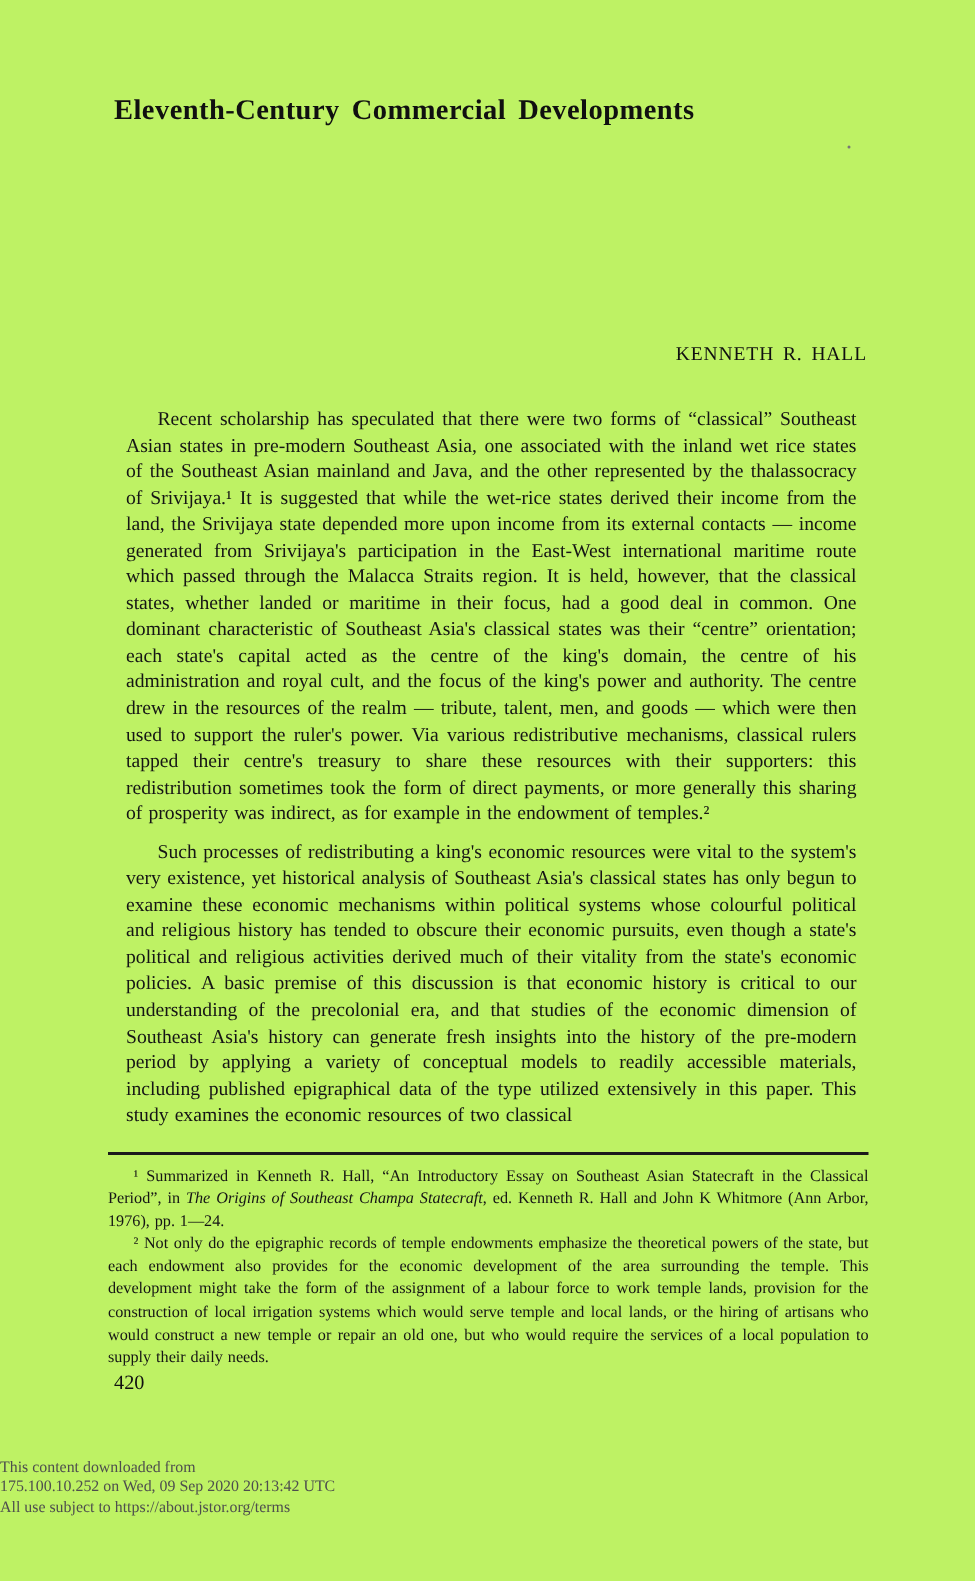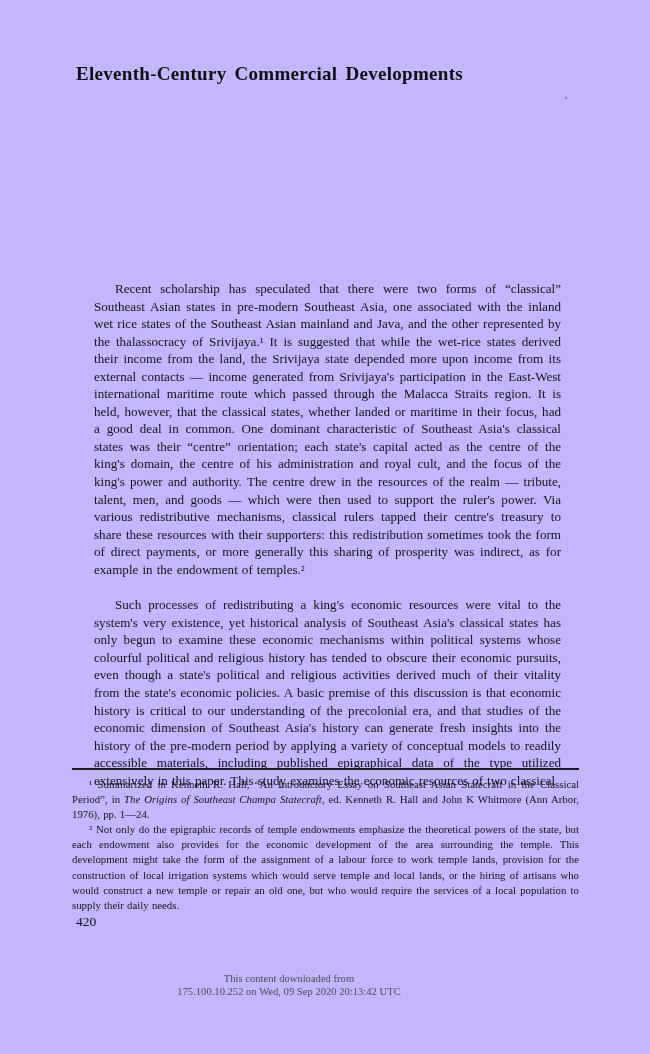--- a/index.html
+++ b/index.html
@@ -6,21 +6,21 @@
   body {
     width: 650px; height: 1054px;
     background: #ffffff;
     font-family: "Liberation Serif", "DejaVu Serif", serif;
     color: #151515;
     -webkit-font-smoothing: antialiased;
   }
   .page {
     position: relative;
     width: 650px; height: 1054px;
-    background: #c4b5fd;
+    background: #bef264;
     overflow: hidden;
   }
   .title {
     position: absolute;
     left: 76px; top: 60px;
     margin: 0;
     font-size: 19px;
     font-weight: 700;
     line-height: 28px;
     letter-spacing: 0.3px;
@@ -44,21 +44,21 @@
   }
   .body-text {
     position: absolute;
     left: 76px; top: 262px;
     width: 503px;
     text-align: justify;
     font-size: 13.1px;
     line-height: 17.55px;
     word-spacing: 0.06em;
   }
-  .para { margin: 18px; text-indent: 21px; }
+  .para { margin: 8px; text-indent: 21px; }
   .fn-rule {
     position: absolute;
     left: 72px; top: 768px;
     width: 507px; height: 2px;
     background: #1b1b1b;
   }
   .footnotes {
     position: absolute;
     left: 72px; top: 777px;
     width: 507px;
@@ -74,50 +74,52 @@
     left: 76px; top: 914px;
     width: 502px;
     text-align: left;
     font-size: 13.5px;
     color: #101010;
   }
   .jstor-footer {
     position: absolute;
     left: 0; top: 972px;
     width: 578px;
-    text-align: center;
+    text-align: left;
     font-size: 10.6px;
     line-height: 13.3px;
     color: #4e4e4e;
   }
 </style>
 </head>
 <body>
 
 <div class="page">
 
   <h1 class="title">
     <span class="title-line">Eleventh-Century Commercial Developments</span>
   </h1>
 
   <div class="speck"></div>
 
+  <div class="author">KENNETH R. HALL</div>
 
   <main class="body-text">
     <p class="para">Recent scholarship has speculated that there were two forms of “classical” Southeast Asian states in pre-modern Southeast Asia, one associated with the inland wet rice states of the Southeast Asian mainland and Java, and the other represented by the thalassocracy of Srivijaya.¹ It is suggested that while the wet-rice states derived their income from the land, the Srivijaya state depended more upon income from its external contacts — income generated from Srivijaya's participation in the East-West international maritime route which passed through the Malacca Straits region. It is held, however, that the classical states, whether landed or maritime in their focus, had a good deal in common. One dominant characteristic of Southeast Asia's classical states was their “centre” orientation; each state's capital acted as the centre of the king's domain, the centre of his administration and royal cult, and the focus of the king's power and authority. The centre drew in the resources of the realm — tribute, talent, men, and goods — which were then used to support the ruler's power. Via various redistributive mechanisms, classical rulers tapped their centre's treasury to share these resources with their supporters: this redistribution sometimes took the form of direct payments, or more generally this sharing of prosperity was indirect, as for example in the endowment of temples.²</p>
     <p class="para">Such processes of redistributing a king's economic resources were vital to the system's very existence, yet historical analysis of Southeast Asia's classical states has only begun to examine these economic mechanisms within political systems whose colourful political and religious history has tended to obscure their economic pursuits, even though a state's political and religious activities derived much of their vitality from the state's economic policies. A basic premise of this discussion is that economic history is critical to our understanding of the precolonial era, and that studies of the economic dimension of Southeast Asia's history can generate fresh insights into the history of the pre-modern period by applying a variety of conceptual models to readily accessible materials, including published epigraphical data of the type utilized extensively in this paper. This study examines the economic resources of two classical</p>
   </main>
 
   <div class="fn-rule"></div>
 
   <section class="footnotes">
     <p class="footnote"><span>¹ Summarized in Kenneth R. Hall, “An Introductory Essay on Southeast Asian Statecraft in the Classical Period”, in </span><span class="italic">The Origins of Southeast Champa Statecraft</span><span>, ed. Kenneth R. Hall and John K Whitmore (Ann Arbor, 1976), pp. 1—24.</span></p>
     <p class="footnote">² Not only do the epigraphic records of temple endowments emphasize the theoretical powers of the state, but each endowment also provides for the economic development of the area surrounding the temple. This development might take the form of the assignment of a labour force to work temple lands, provision for the construction of local irrigation systems which would serve temple and local lands, or the hiring of artisans who would construct a new temple or repair an old one, but who would require the services of a local population to supply their daily needs.</p>
   </section>
 
   <div class="page-number">420</div>
 
   <footer class="jstor-footer">
     <div>This content downloaded from</div>
     <div>175.100.10.252 on Wed, 09 Sep 2020 20:13:42 UTC</div>
+    <div>All use subject to https://about.jstor.org/terms</div>
   </footer>
 
 </div>
 
 </body></html>

